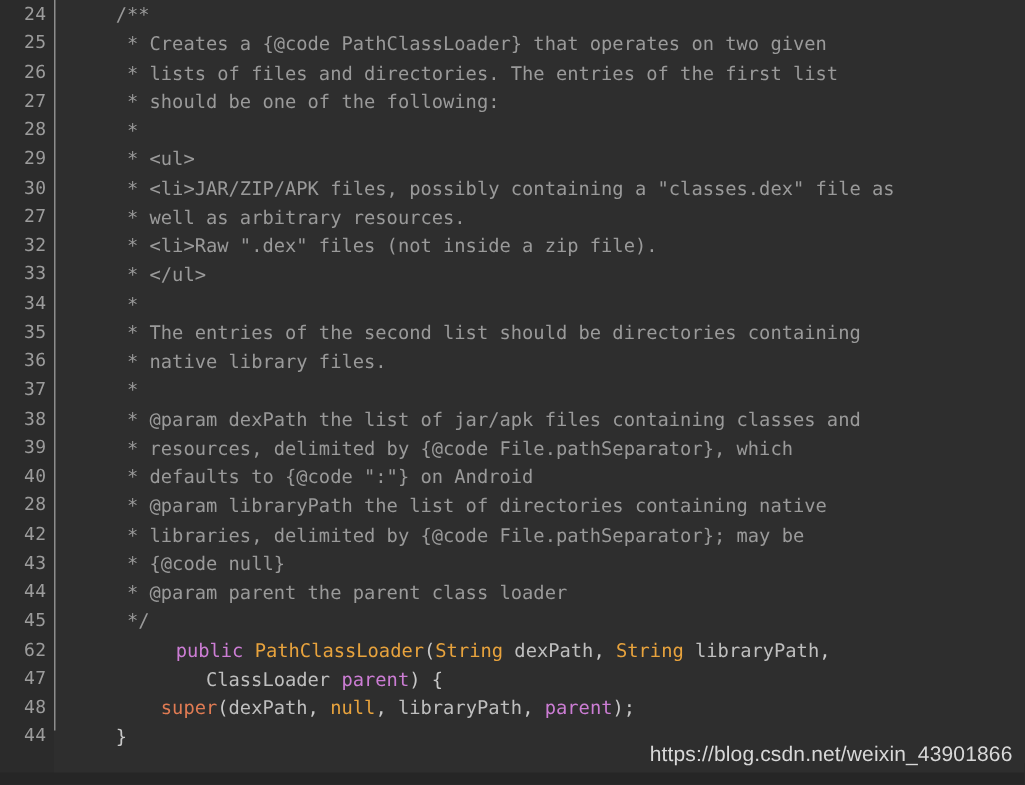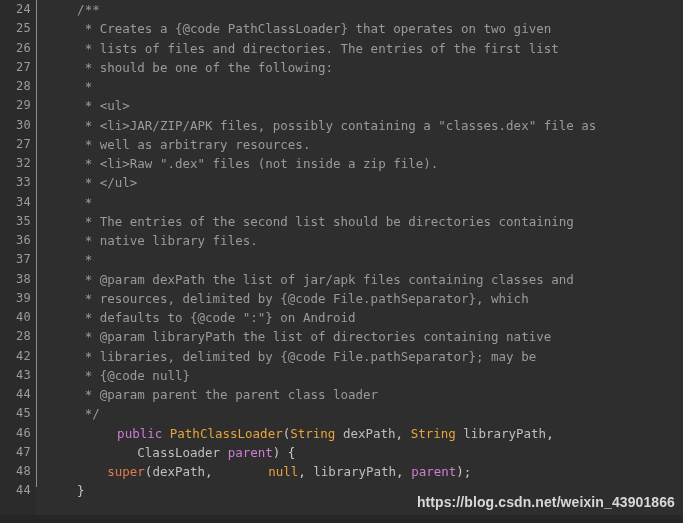--- a/index.html
+++ b/index.html
@@ -70,21 +70,21 @@
     height: 19.25px;
     line-height: 19.25px;
     color: #a9b7c6;
   }
 
   .tok-cmt { color: #9a9a9a; }
   .tok-kw  { color: #cc7dd4; margin-left: 40px; }
   .tok-typ { color: #e8a33d; text-align: right; }
   .tok-fn  { color: #e8a33d; }
   .tok-id  { color: #bfbfbf; }
-  .tok-num { color: #e8a33d; margin-left: 48px; }
+  .tok-num { color: #e8a33d; }
   .tok-pun { color: #c8c8c8; }
   .tok-var { color: #cc7dd4; }
   .tok-call{ color: #e07b53; }
 
   
   #bottom-band {
     position: absolute;
     left: 0;
     bottom: 0;
     width: 683px;
@@ -93,21 +93,20 @@
   }
 
   #watermark {
     position: absolute;
     right: 8px;
     bottom: 13px;
     font-family: "Liberation Sans", sans-serif;
     font-size: 14px;
     color: #d8d8d8;
     letter-spacing: 0.1px;
-    font-weight: bold;
   }
 </style>
 </head>
 <body>
 
 <div id="screen">
 
   <div id="edge-strip"></div>
 
   <div id="gutter">
@@ -127,21 +126,21 @@
         <div class="lnum">36</div>
         <div class="lnum">37</div>
         <div class="lnum">38</div>
         <div class="lnum">39</div>
         <div class="lnum">40</div>
         <div class="lnum">28</div>
         <div class="lnum">42</div>
         <div class="lnum">43</div>
         <div class="lnum">44</div>
         <div class="lnum">45</div>
-        <div class="lnum">46</div>
+        <div class="lnum">62</div>
         <div class="lnum">47</div>
         <div class="lnum">48</div>
         <div class="lnum">44</div>
       </div>
   </div>
   <div id="gutter-rule"></div>
 
   <div id="code"><div class="cline"><span class="tok-pun">    </span><span class="tok-cmt">/**</span></div><div class="cline"><span class="tok-pun">     </span><span class="tok-cmt">* Creates a {@code PathClassLoader} that operates on two given</span></div><div class="cline"><span class="tok-pun">     </span><span class="tok-cmt">* lists of files and directories. The entries of the first list</span></div><div class="cline"><span class="tok-pun">     </span><span class="tok-cmt">* should be one of the following:</span></div><div class="cline"><span class="tok-pun">     </span><span class="tok-cmt">*</span></div><div class="cline"><span class="tok-pun">     </span><span class="tok-cmt">* &lt;ul&gt;</span></div><div class="cline"><span class="tok-pun">     </span><span class="tok-cmt">* &lt;li&gt;JAR/ZIP/APK files, possibly containing a "classes.dex" file as</span></div><div class="cline"><span class="tok-pun">     </span><span class="tok-cmt">* well as arbitrary resources.</span></div><div class="cline"><span class="tok-pun">     </span><span class="tok-cmt">* &lt;li&gt;Raw ".dex" files (not inside a zip file).</span></div><div class="cline"><span class="tok-pun">     </span><span class="tok-cmt">* &lt;/ul&gt;</span></div><div class="cline"><span class="tok-pun">     </span><span class="tok-cmt">*</span></div><div class="cline"><span class="tok-pun">     </span><span class="tok-cmt">* The entries of the second list should be directories containing</span></div><div class="cline"><span class="tok-pun">     </span><span class="tok-cmt">* native library files.</span></div><div class="cline"><span class="tok-pun">     </span><span class="tok-cmt">*</span></div><div class="cline"><span class="tok-pun">     </span><span class="tok-cmt">* @param dexPath the list of jar/apk files containing classes and</span></div><div class="cline"><span class="tok-pun">     </span><span class="tok-cmt">* resources, delimited by {@code File.pathSeparator}, which</span></div><div class="cline"><span class="tok-pun">     </span><span class="tok-cmt">* defaults to {@code ":"} on Android</span></div><div class="cline"><span class="tok-pun">     </span><span class="tok-cmt">* @param libraryPath the list of directories containing native</span></div><div class="cline"><span class="tok-pun">     </span><span class="tok-cmt">* libraries, delimited by {@code File.pathSeparator}; may be</span></div><div class="cline"><span class="tok-pun">     </span><span class="tok-cmt">* {@code null}</span></div><div class="cline"><span class="tok-pun">     </span><span class="tok-cmt">* @param parent the parent class loader</span></div><div class="cline"><span class="tok-pun">     </span><span class="tok-cmt">*/</span></div><div class="cline"><span class="tok-pun">    </span><span class="tok-kw">public</span><span class="tok-pun"> </span><span class="tok-fn">PathClassLoader</span><span class="tok-pun">(</span><span class="tok-typ">String</span><span class="tok-pun"> </span><span class="tok-id">dexPath</span><span class="tok-pun">, </span><span class="tok-typ">String</span><span class="tok-pun"> </span><span class="tok-id">libraryPath</span><span class="tok-pun">,</span></div><div class="cline"><span class="tok-pun">            </span><span class="tok-id">ClassLoader</span><span class="tok-pun"> </span><span class="tok-var">parent</span><span class="tok-pun">) {</span></div><div class="cline"><span class="tok-pun">        </span><span class="tok-call">super</span><span class="tok-pun">(</span><span class="tok-id">dexPath</span><span class="tok-pun">, </span><span class="tok-num">null</span><span class="tok-pun">, </span><span class="tok-id">libraryPath</span><span class="tok-pun">, </span><span class="tok-var">parent</span><span class="tok-pun">);</span></div><div class="cline"><span class="tok-pun">    </span><span class="tok-pun">}</span></div><div class="cline"><span class="tok-pun"></span></div><div class="cline"><span class="tok-pun">}</span></div></div>
 
   <div id="bottom-band"></div>

